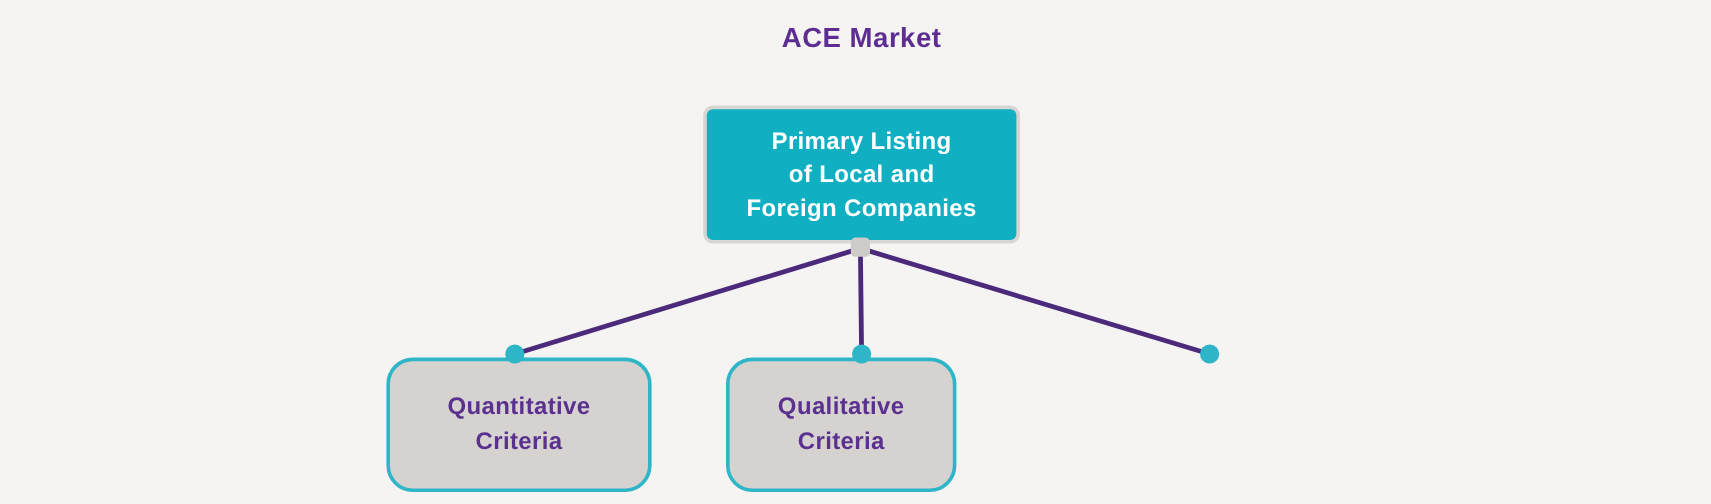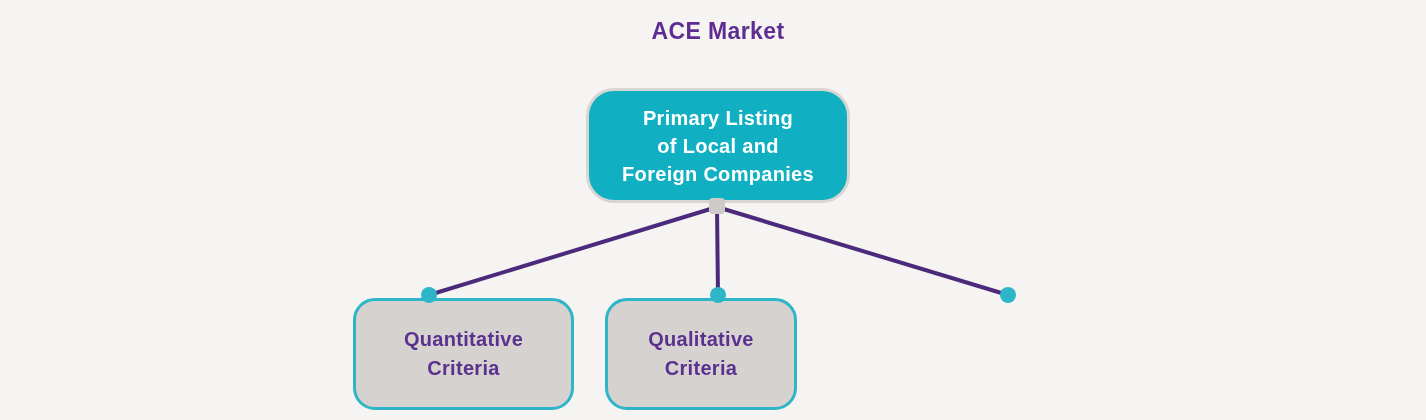--- a/index.html
+++ b/index.html
@@ -48,36 +48,36 @@
     white-space:pre-line;
     letter-spacing:0.3px;
   }
   .node-root{
     left:586px;
     top:88px;
     width:264px;
     height:115px;
     background:var(--teal);
     border:3px solid var(--root-border);
-    border-radius:28px;
+    border-radius:8px;
     color:var(--root-text);
     font-size:20px;
     line-height:28px;
   }
   .node-child{
     top:298px;
     height:112px;
     background:var(--node-fill);
     border:3px solid var(--teal-border);
     border-radius:22px;
     color:var(--purple-text);
     font-size:20px;
     line-height:29px;
   }
-  .node-child.c1{left:322px;width:221px;margin-left:31px;}
+  .node-child.c1{left:322px;width:221px;}
   .node-child.c2{left:605px;width:192px;}
   .node-child.c3{left:895px;width:230px;font-size:19px;}
   .connector-svg{
     position:absolute;
     left:0;top:0;
     width:1426px;height:420px;
     pointer-events:none;
   }
   .connector-svg line{
     stroke:var(--line-purple);

